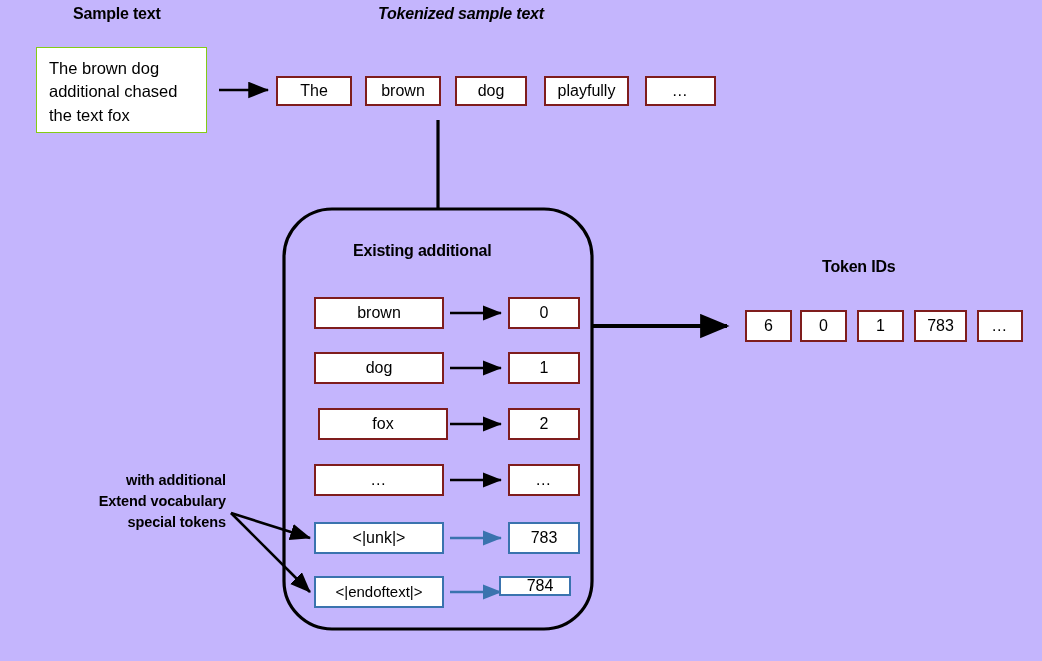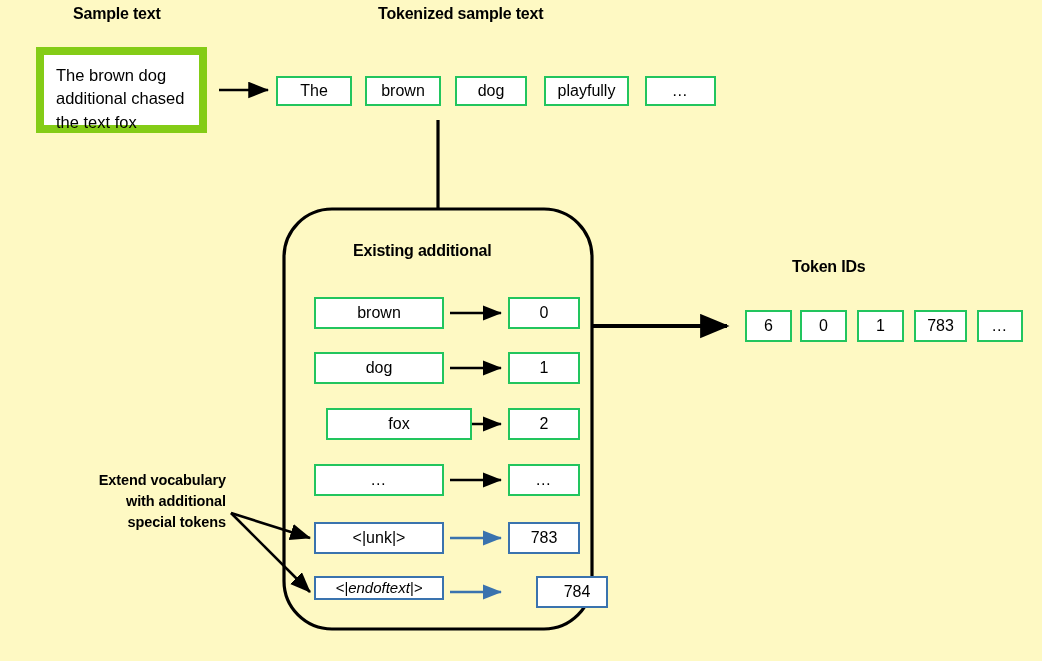--- a/index.html
+++ b/index.html
@@ -4,21 +4,21 @@
 <style>
   html, body {
     margin: 0;
     padding: 0;
     background: #ffffff;
   }
   #canvas {
     position: relative;
     width: 1042px;
     height: 661px;
-    background: #fef9c3;
+    background: #c4b5fd;
     font-family: "Liberation Sans", sans-serif;
     overflow: hidden;
   }
   .svg-layer {
     position: absolute;
     left: 0;
     top: 0;
     width: 1042px;
     height: 661px;
     pointer-events: none;
@@ -27,37 +27,37 @@
     position: absolute;
     font-weight: bold;
     font-size: 16px;
     color: #000000;
     white-space: nowrap;
     letter-spacing: -0.2px;
   }
   .box {
     position: absolute;
     box-sizing: border-box;
-    border: 2px solid #22c55e;
+    border: 2px solid #7f1d1d;
     background: #ffffff;
     display: flex;
     align-items: center;
     justify-content: center;
     font-size: 16px;
     color: #000000;
     white-space: nowrap;
     line-height: 1.25;
   }
   .box.blue {
     border-color: #3a73ae;
   }
   .sample-box {
     position: absolute;
     box-sizing: border-box;
-    border: 8px solid #84cc16;
+    border: 1px solid #84cc16;
     background: #ffffff;
     padding: 9px 10px 9px 12px;
     font-size: 16.5px;
     color: #000000;
     line-height: 1.42;
   }
   .annot {
     position: absolute;
     font-weight: bold;
     font-size: 14.5px;
@@ -102,57 +102,57 @@
     <line x1="450" y1="592" x2="501" y2="592" stroke="#3a73ae" stroke-width="2.4" marker-end="url(#arrowBlue)"></line>
 
     <line x1="592" y1="326" x2="727" y2="326" stroke="#000000" stroke-width="4.2" marker-end="url(#arrowBlackThick)"></line>
 
     <line x1="231" y1="513" x2="310" y2="538" stroke="#000000" stroke-width="2.6" marker-end="url(#arrowBlack)"></line>
     <line x1="231" y1="513" x2="310" y2="592" stroke="#000000" stroke-width="2.6" marker-end="url(#arrowBlack)"></line>
   </svg>
 
   <div class="heading" style="left:73px; top:5px;">Sample text</div>
 
-  <div class="heading" style="left:378px; top:5px;">Tokenized sample text</div>
+  <div class="heading" style="left:378px; top:5px;font-style:italic;">Tokenized sample text</div>
 
-  <div class="heading" style="left:792px; top:258px;">Token IDs</div>
+  <div class="heading" style="left:822px; top:258px;">Token IDs</div>
 
   <div class="heading" style="left:353px; top:242px;">Existing additional</div>
 
   <div class="sample-box" style="left:36px; top:47px; width:171px; height:86px;">
     <div>The brown dog</div>
     <div>additional chased</div>
     <div>the text fox</div>
   </div>
 
   <div class="box" style="left:276px; top:76px; width:76px; height:30px;">The</div>
   <div class="box" style="left:365px; top:76px; width:76px; height:30px;">brown</div>
   <div class="box" style="left:455px; top:76px; width:72px; height:30px;">dog</div>
   <div class="box" style="left:544px; top:76px; width:85px; height:30px;text-align:right;">playfully</div>
   <div class="box ellipsis" style="left:645px; top:76px; width:71px; height:30px;">…</div>
 
   <div class="box" style="left:314px; top:297px; width:130px; height:32px;">brown</div>
   <div class="box" style="left:314px; top:352px; width:130px; height:32px;">dog</div>
-  <div class="box" style="left:326px; top:408px; width:146px; height:32px;">fox</div>
+  <div class="box" style="left:318px; top:408px; width:130px; height:32px;">fox</div>
   <div class="box ellipsis" style="left:314px; top:464px; width:130px; height:32px;">…</div>
   <div class="box blue" style="left:314px; top:522px; width:130px; height:32px;">&lt;|unk|&gt;</div>
-  <div class="box blue" style="left:314px; top:576px; width:130px; height:24px; font-size:15px;font-style:italic;">&lt;|endoftext|&gt;</div>
+  <div class="box blue" style="left:314px; top:576px; width:130px; height:32px; font-size:15px;">&lt;|endoftext|&gt;</div>
 
   <div class="box" style="left:508px; top:297px; width:72px; height:32px;">0</div>
   <div class="box" style="left:508px; top:352px; width:72px; height:32px;">1</div>
   <div class="box" style="left:508px; top:408px; width:72px; height:32px;">2</div>
   <div class="box ellipsis" style="left:508px; top:464px; width:72px; height:32px;">…</div>
   <div class="box blue" style="left:508px; top:522px; width:72px; height:32px;">783</div>
-  <div class="box blue" style="left:536px; top:576px; width:72px; height:32px;padding-left:10px;">784</div>
+  <div class="box blue" style="left:499px; top:576px; width:72px; height:20px;padding-left:10px;">784</div>
 
   <div class="box" style="left:745px; top:310px; width:47px; height:32px;">6</div>
   <div class="box" style="left:800px; top:310px; width:47px; height:32px;">0</div>
   <div class="box" style="left:857px; top:310px; width:47px; height:32px;">1</div>
   <div class="box" style="left:914px; top:310px; width:53px; height:32px;">783</div>
   <div class="box ellipsis" style="left:977px; top:310px; width:46px; height:32px;">…</div>
 
   <div class="annot" style="left:31px; top:470px; width:195px;">
+    <div>with additional</div>
     <div>Extend vocabulary</div>
-    <div>with additional</div>
     <div>special tokens</div>
   </div>
 
 </div>
 
 </body></html>

